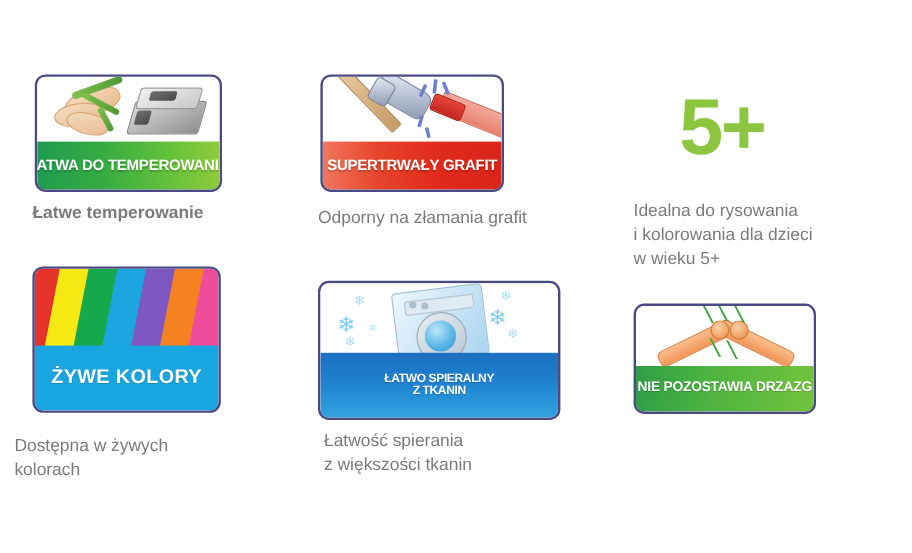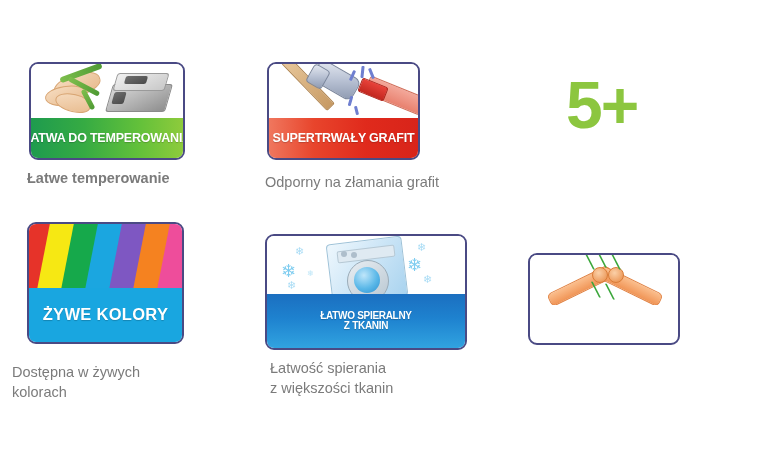--- a/index.html
+++ b/index.html
@@ -286,20 +286,23 @@
       <div class="spark" style="left:80px;top:32px;width:3px;height:10px;transform:rotate(16deg);"></div>
       <div class="spark" style="left:86px;top:42px;width:3px;height:9px;transform:rotate(-14deg);"></div>
     </div>
     <div class="badge-band">
       <span class="band-text">SUPERTRWAŁY GRAFIT</span>
     </div>
   </div>
   <div class="caption" id="cap-graphite">Odporny na złamania grafit</div>
 
   <div id="age-mark">5+</div>
+  <div class="caption" id="cap-age">Idealna do rysowania
+i kolorowania dla dzieci
+w wieku 5+</div>
 
   <div class="badge" id="badge-colors">
     <div class="badge-art">
       <div class="stripe" style="left:-10px;width:26px;background:#e63329;"></div>
       <div class="stripe" style="left:14px;width:26px;background:#f6e813;"></div>
       <div class="stripe" style="left:38px;width:26px;background:#16a94b;"></div>
       <div class="stripe" style="left:62px;width:26px;background:#1ba6e0;"></div>
       <div class="stripe" style="left:86px;width:26px;background:#7e57c2;"></div>
       <div class="stripe" style="left:110px;width:26px;background:#f58220;"></div>
       <div class="stripe" style="left:134px;width:32px;background:#ee4d9b;"></div>
@@ -341,15 +344,18 @@
       <div class="rod" style="left:16px;top:24px;width:66px;height:12px;transform:rotate(-26deg);"></div>
       <div class="rod" style="left:66px;top:24px;width:66px;height:12px;transform:rotate(26deg);"></div>
       <div class="rod-cap" style="left:62px;top:12px;width:14px;height:14px;"></div>
       <div class="rod-cap" style="left:78px;top:12px;width:14px;height:14px;"></div>
       <div class="zig" style="left:56px;top:0px;">╲</div>
       <div class="zig" style="left:68px;top:-2px;">╲</div>
       <div class="zig" style="left:82px;top:0px;">╲</div>
       <div class="zig" style="left:62px;top:28px;">╲</div>
       <div class="zig" style="left:76px;top:30px;">╲</div>
     </div>
+    <div class="badge-band">
+      <span class="band-text">NIE POZOSTAWIA DRZAZG</span>
+    </div>
   </div>
 
 </div>
 
 </body></html>

